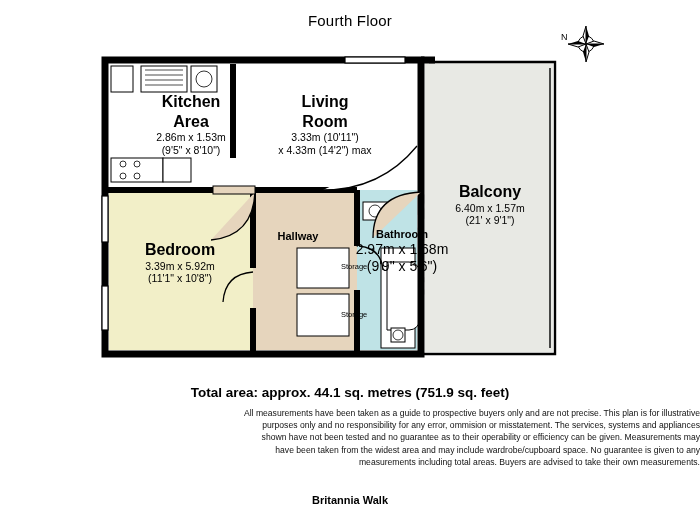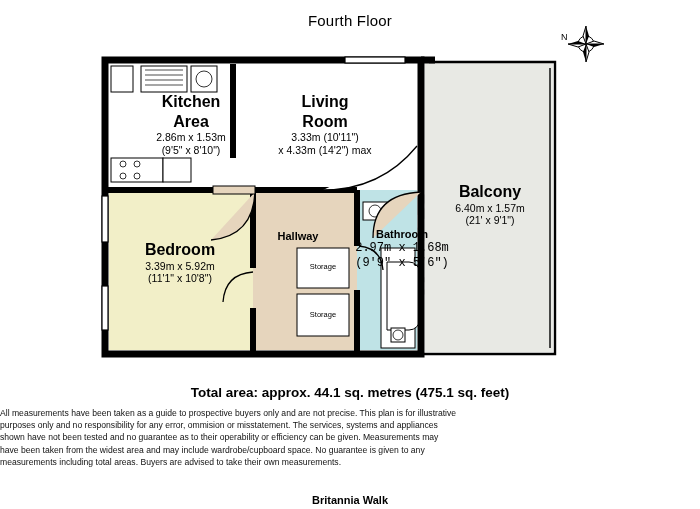--- a/index.html
+++ b/index.html
@@ -84,44 +84,45 @@
   .room-label .nm {
     font-weight: bold;
     font-size: 16px;
     display: block;
   }
   .room-label .dim {
     font-size: 10.5px;
     display: block;
   }
   .room-label.small .nm { font-size: 11px; }
-  .room-label.small .dim { font-size: 12px; font-family: Liberation Mono, monospace; }
+  .room-label.small .dim { font-size: 14px; }
 
   .storage-label {
     position: absolute;
-    text-align: center;
+    text-align: left;
     font-size: 7.5px;
+    margin-left: 44px;
   }
 
   
   .total-area {
     position: absolute;
     top: 385px;
     left: 0;
     width: 700px;
     text-align: center;
     font-size: 13.5px;
     font-weight: bold;
   }
   .disclaimer {
     position: absolute;
     top: 407px;
     left: 0;
     width: 700px;
-    text-align: left;
+    text-align: right;
     font-size: 8.6px;
     line-height: 1.42;
     color: #111;
   }
   .credits {
     position: absolute;
     top: 467px;
     left: 0;
     width: 700px;
     text-align: center;
@@ -300,21 +301,21 @@
     </div>
 
     <div class="room-label small" style="left:158px; top:180px; width:90px;">
       <span class="nm">Hallway</span>
     </div>
 
     <div class="storage-label" style="left:202px; top:212px; width:52px;">Storage</div>
     <div class="storage-label" style="left:202px; top:260px; width:52px;">Storage</div>
   </div>
 
-  <div class="total-area">Total area: approx. 44.1 sq. metres (475.1 sq. feet)</div>
+  <div class="total-area">Total area: approx. 44.1 sq. metres (751.9 sq. feet)</div>
 
   <div class="disclaimer">
     <div>All measurements have been taken as a guide to prospective buyers only and are not precise. This plan is for illustrative</div>
     <div>purposes only and no responsibility for any error, ommision or misstatement. The services, systems and appliances</div>
     <div>shown have not been tested and no guarantee as to their operability or efficiency can be given. Measurements may</div>
     <div>have been taken from the widest area and may include wardrobe/cupboard space. No guarantee is given to any</div>
     <div>measurements including total areas. Buyers are advised to take their own measurements.</div>
   </div>
 
 

